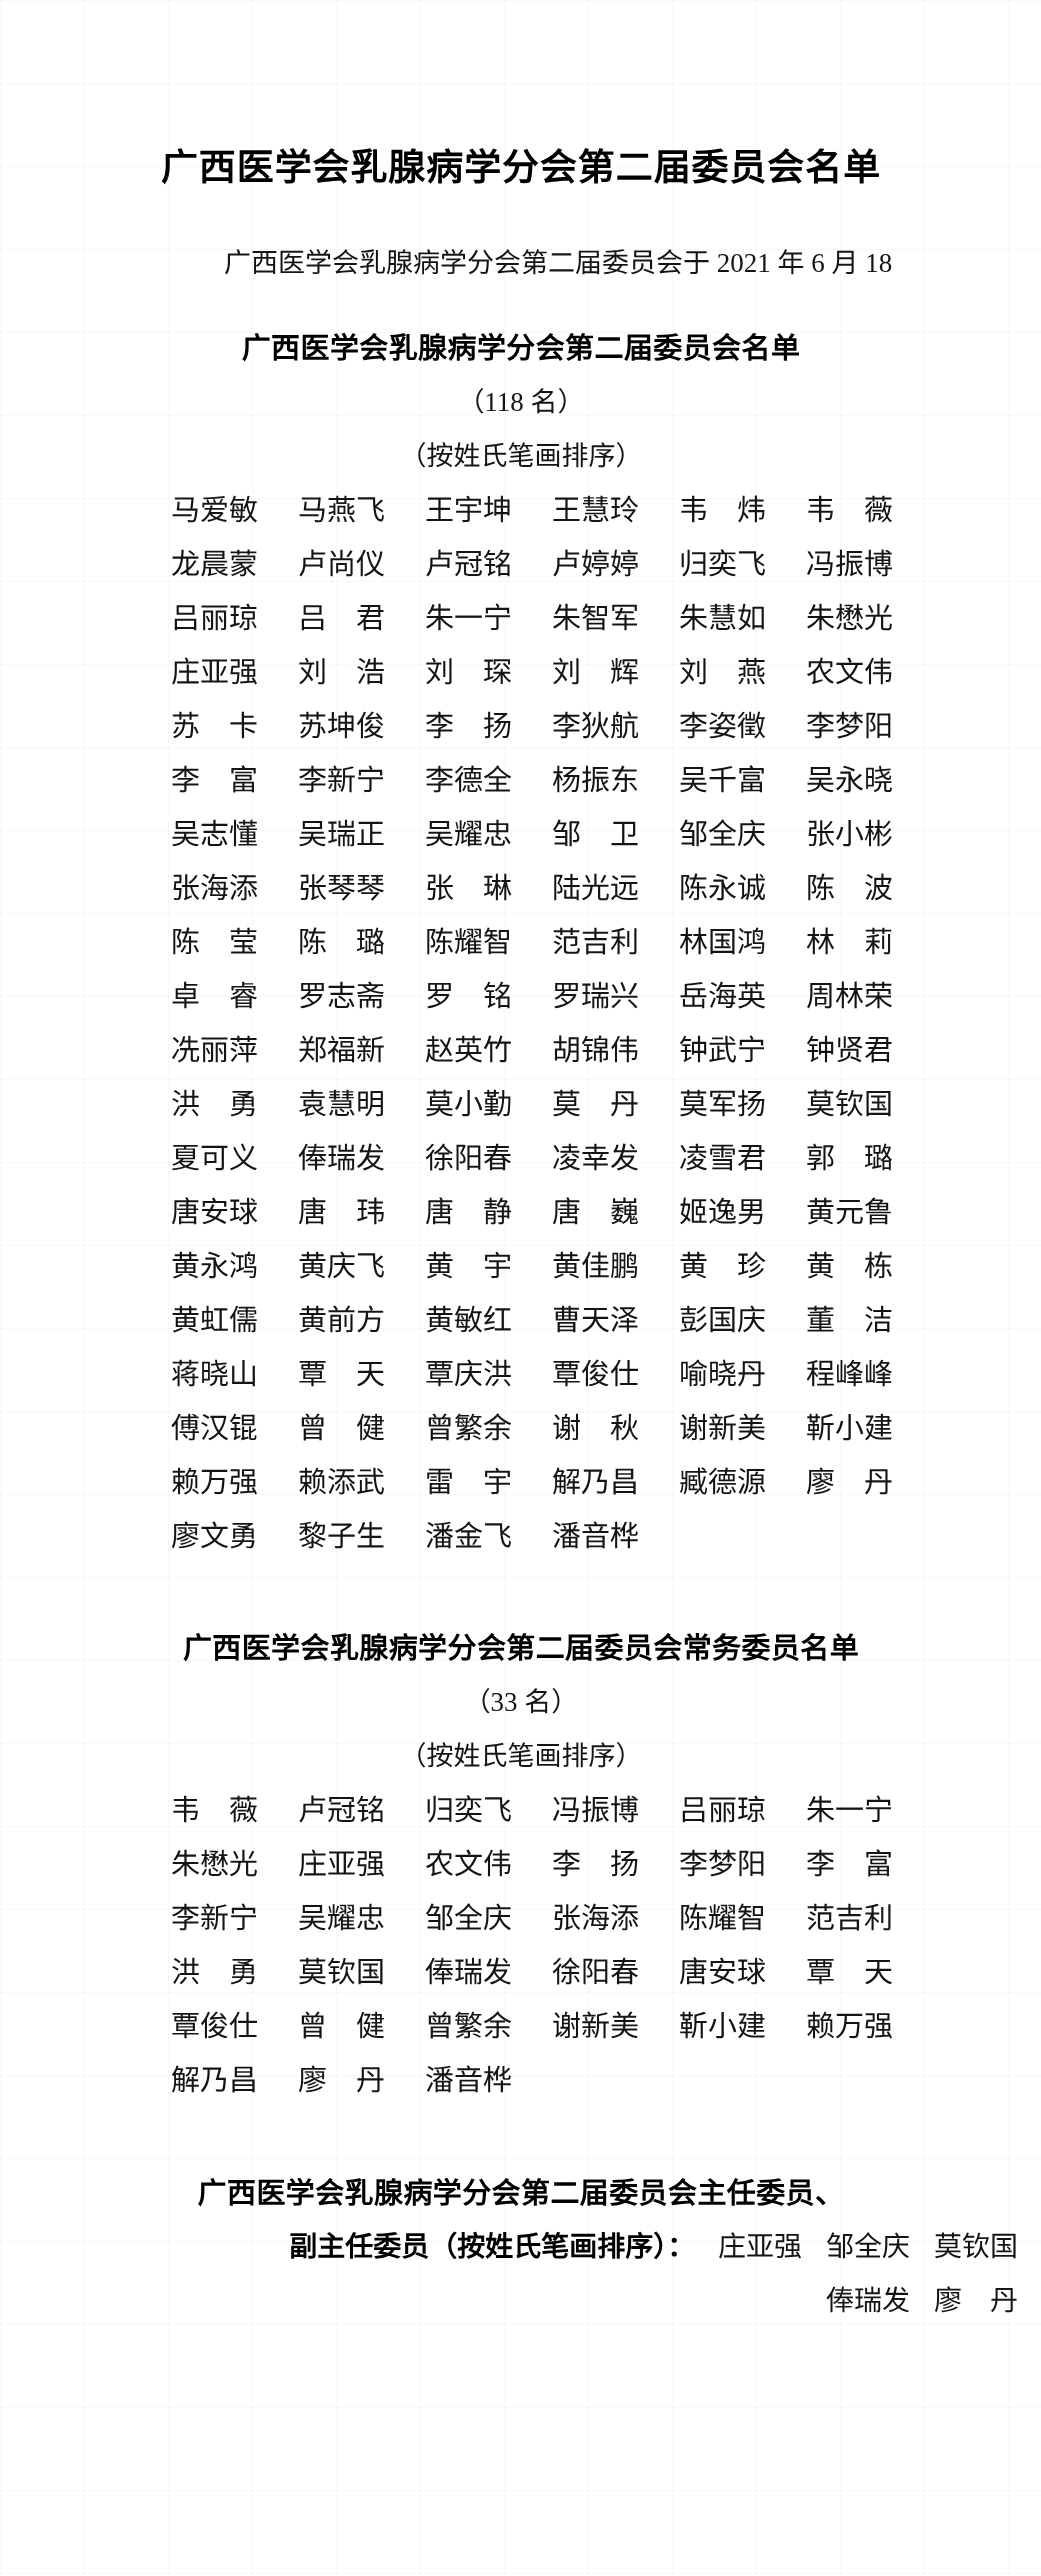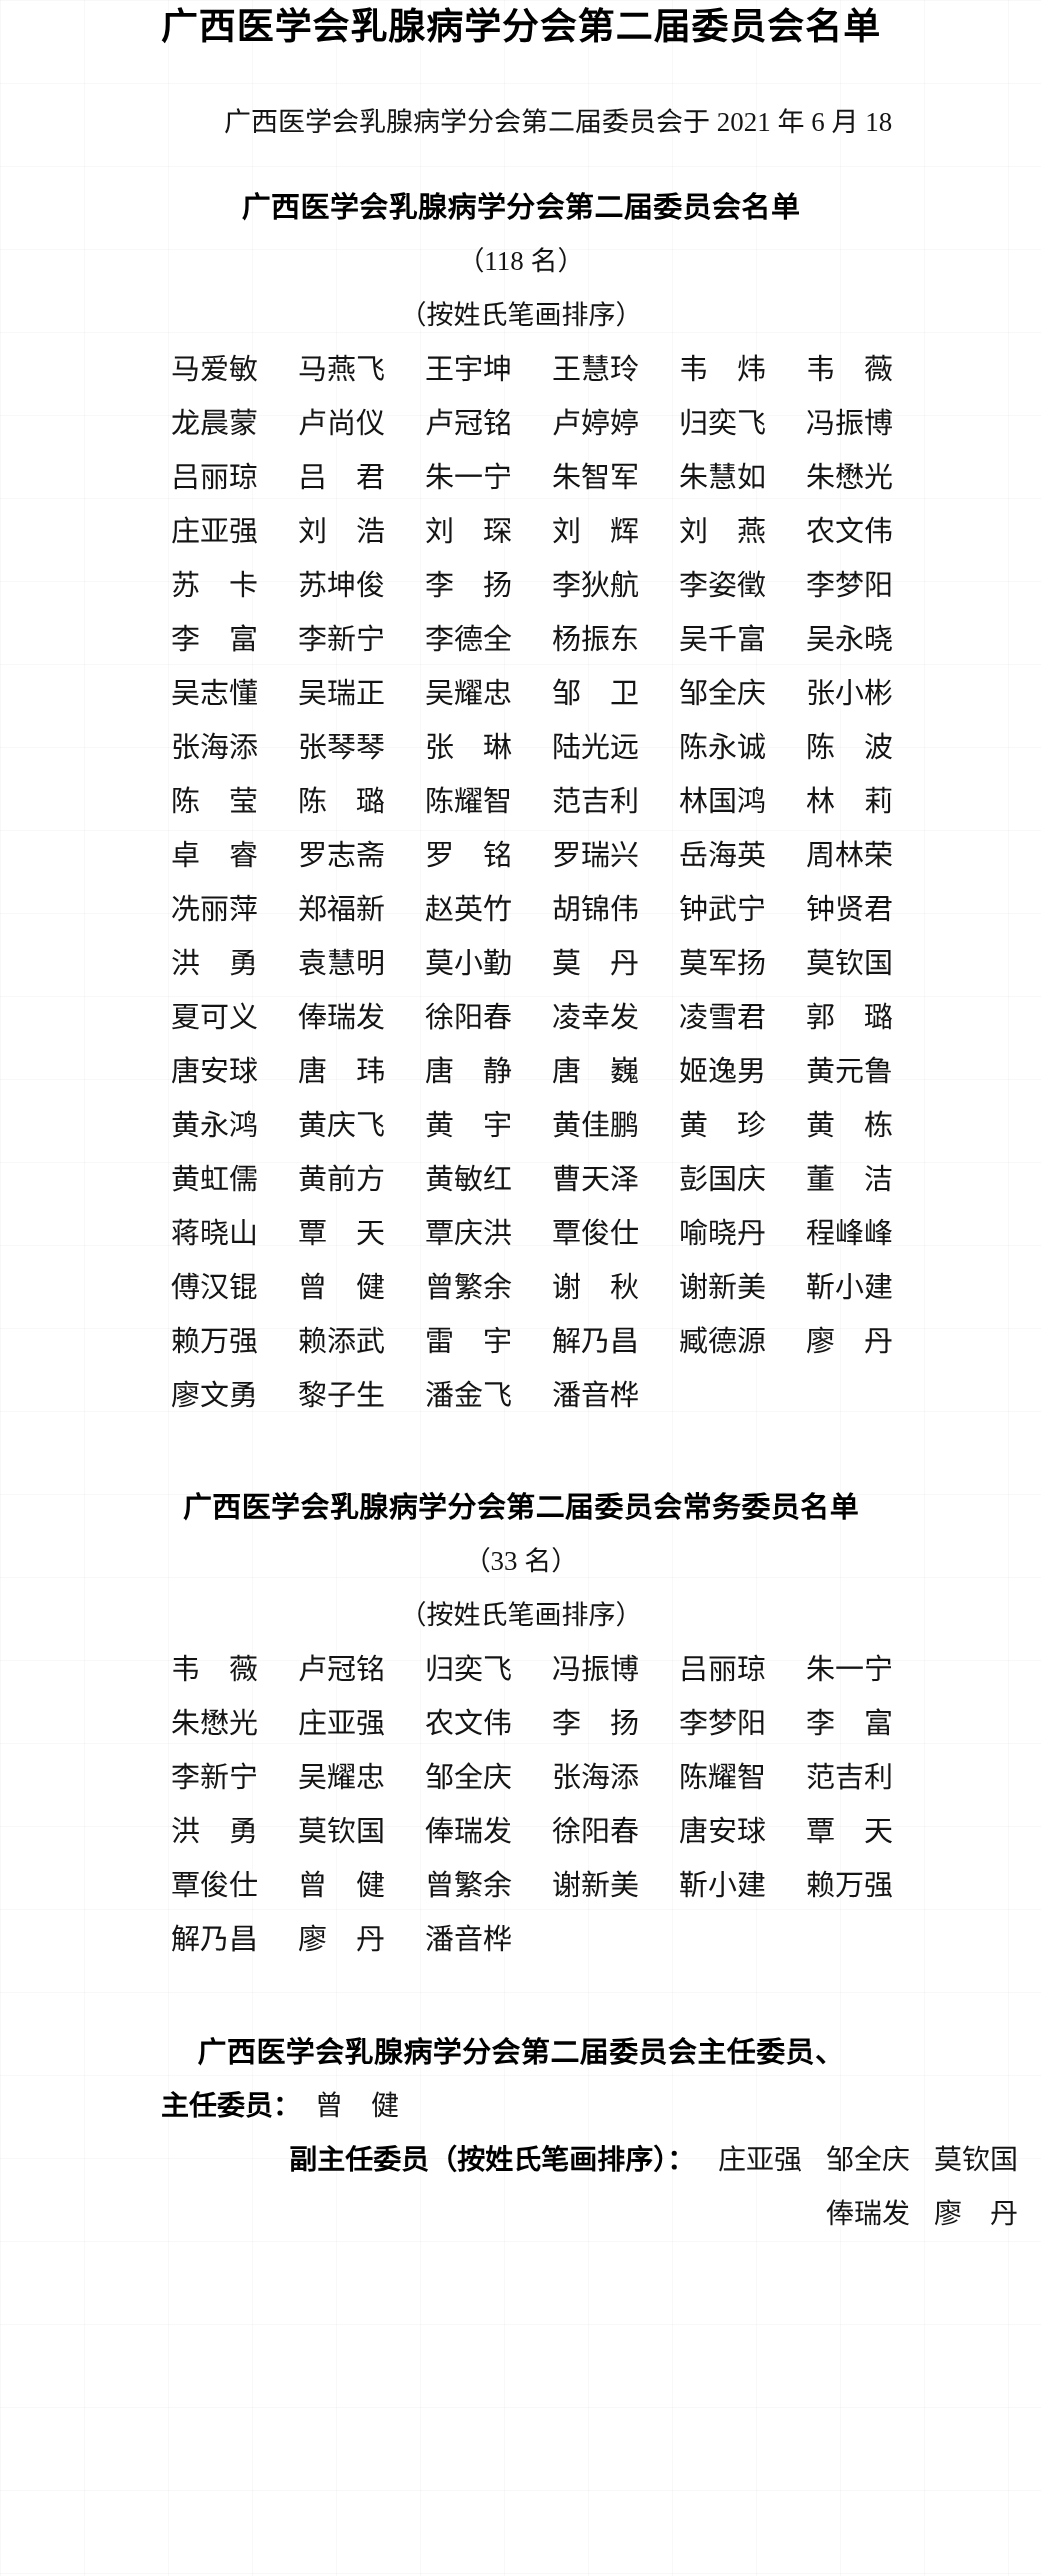--- a/index.html
+++ b/index.html
@@ -8,20 +8,21 @@
     position: relative;
     width: 1042px;
     height: 2576px;
     margin: 0 auto;
     background-color: #ffffff;
     background-image:
       linear-gradient(to right, rgba(0,0,0,0.028) 0.9px, transparent 0.9px),
       linear-gradient(to bottom, rgba(0,0,0,0.028) 0.9px, transparent 0.9px);
     background-size: 84px 83px;
     overflow: hidden;
+    padding-top: 141px;
     font-family: "Liberation Serif", serif;
     color: #141414;
   }
   .main-title {
     font-family: "Liberation Sans", sans-serif;
     font-weight: 700;
     font-size: 37px;
     line-height: 54px;
     text-align: center;
     color: #000;
@@ -252,23 +253,20 @@
         <div class="name-cell">赖万强</div>
         <div class="name-cell">解乃昌</div>
         <div class="name-cell">廖　丹</div>
         <div class="name-cell">潘音桦</div>
       </div>
   </div>
 
   <div>
     <h2 class="section-title s3-title">广西医学会乳腺病学分会第二届委员会主任委员、</h2>
 
-    <div class="leader-line">
-      <span class="leader-label">主任委员：</span><span class="leader-name">曾　健</span>
-    </div>
 
     <div class="leader-line vice-line">
       <span class="leader-label vice-label-wrap">副主任委员（按姓氏笔画排序）：</span>
       <span class="vice-line">
           <div class="name-cell">庄亚强</div>
           <div class="name-cell">邹全庆</div>
           <div class="name-cell">莫钦国</div>
         </span>
     </div>
 

